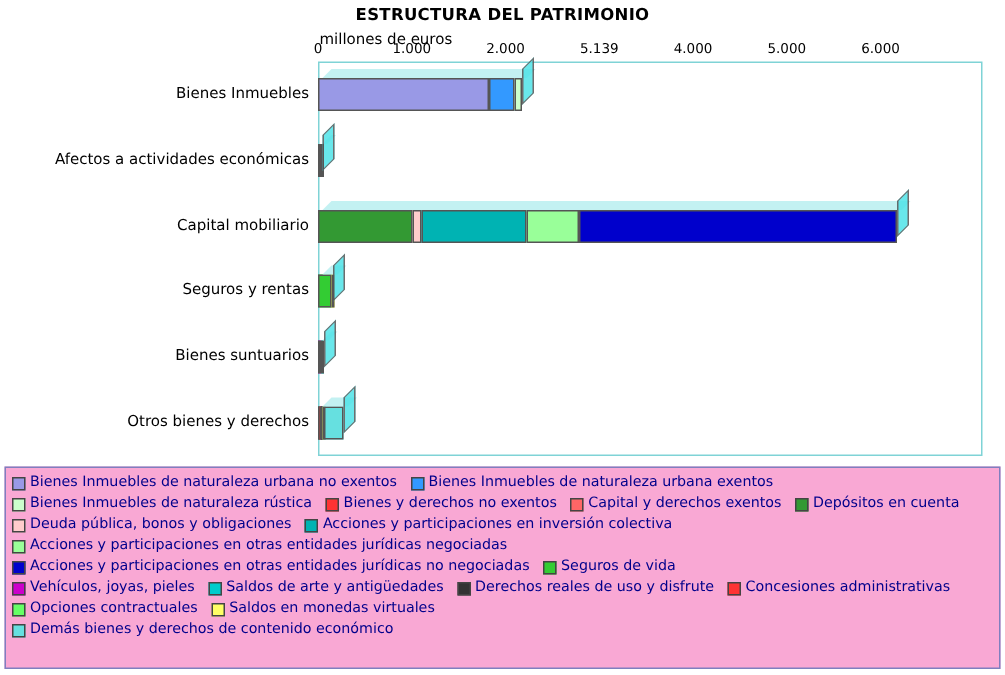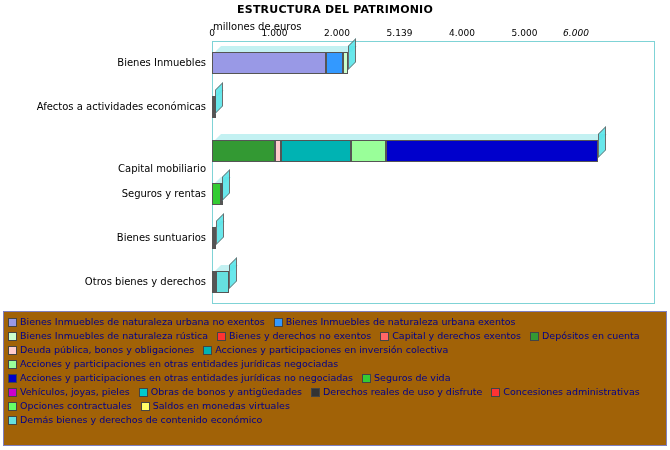--- a/index.html
+++ b/index.html
@@ -39,55 +39,55 @@
   
   .bar-row{position:absolute;left:0;}
   .seg{position:absolute;top:0;height:100%;box-sizing:border-box;border:1px solid #555;}
   .cap{position:absolute;top:-6px;height:100%;width:6px;
        transform:skewY(-45deg);transform-origin:left bottom;opacity:.85;}
   .topface{position:absolute;height:6px;transform:skewX(-45deg);transform-origin:left bottom;opacity:.85;}
 
   
   .legend{
     position:absolute;left:3px;top:311px;width:664px;height:135px;
-    border:1px solid #7f7fbf;box-sizing:border-box;background:#a16207;
+    border:1px solid #7f7fbf;box-sizing:border-box;background:#f9a8d4;
     padding:3px 4px;
   }
   .legend-row{display:flex;flex-wrap:wrap;align-items:center;margin:0;line-height:14px;}
   .lg-item{display:flex;align-items:center;margin-right:9px;white-space:nowrap;}
   .sw{width:9px;height:9px;border:1px solid #444;margin-right:3px;display:inline-block;box-sizing:border-box;}
   .lg-text{font-size:9.5px;color:#00008b;}
 </style>
 </head>
 <body>
 
 <div id="root">
 
   <div class="title">ESTRUCTURA DEL PATRIMONIO</div>
   <div class="axis-title">millones de euros</div>
 
   <div class="labels" id="cat-labels">
       <div class="cat-label" style="top: 15.9167px;">Bienes Inmuebles</div>
       <div class="cat-label" style="top: 60px;">Afectos a actividades económicas</div>
-      <div class="cat-label" style="top: 103.583px; margin-top: 18px;">Capital mobiliario</div>
+      <div class="cat-label" style="top: 103.583px;">Capital mobiliario</div>
       <div class="cat-label" style="top: 147.417px;">Seguros y rentas</div>
       <div class="cat-label" style="top: 191.25px;">Bienes suntuarios</div>
       <div class="cat-label" style="top: 235.083px;">Otros bienes y derechos</div>
     </div>
 
   <div class="plot-wrap">
     <div class="plot-bg"></div>
     <div class="xaxis-ticks" id="xticks">
         <div class="xtick" style="left: 0px;">0</div>
         <div class="xtick" style="left: 62.5px;">1.000</div>
         <div class="xtick" style="left: 125px;">2.000</div>
         <div class="xtick" style="left: 187.5px;">5.139</div>
         <div class="xtick" style="left: 250px;">4.000</div>
         <div class="xtick" style="left: 312.5px;">5.000</div>
-        <div class="xtick" style="left: 364px; font-style: italic;">6.000</div>
+        <div class="xtick" style="left: 375px;">6.000</div>
       </div>
     <div id="bars">
         <div class="bar-row" style="top: 10.9167px; height: 22px;">
           <div class="seg" style="left: 0px; width: 113.75px; background: rgb(153, 153, 230);"></div>
           <div class="seg" style="left: 113.75px; width: 17.5px; background: rgb(51, 153, 255);"></div>
           <div class="seg" style="left: 131.25px; width: 4.375px; background: rgb(204, 255, 204);"></div>
           <div class="topface" style="left: 3px; top: -6px; width: 135.625px; background: rgb(185, 239, 240);"></div>
           <div class="cap" style="left: 135.625px; background: rgb(79, 227, 232); border: 1px solid rgb(85, 85, 85);"></div>
         </div>
         <div class="bar-row" style="top: 54.75px; height: 22px;">
@@ -185,21 +185,21 @@
           <span class="lg-text">Seguros de vida</span>
         </div>
       </div>
       <div class="legend-row">
         <div class="lg-item">
           <span class="sw" style="background: rgb(204, 0, 204);"></span>
           <span class="lg-text">Vehículos, joyas, pieles</span>
         </div>
         <div class="lg-item">
           <span class="sw" style="background: rgb(0, 204, 204);"></span>
-          <span class="lg-text">Obras de bonos y antigüedades</span>
+          <span class="lg-text">Saldos de arte y antigüedades</span>
         </div>
         <div class="lg-item">
           <span class="sw" style="background: rgb(51, 51, 51);"></span>
           <span class="lg-text">Derechos reales de uso y disfrute</span>
         </div>
         <div class="lg-item">
           <span class="sw" style="background: rgb(255, 51, 51);"></span>
           <span class="lg-text">Concesiones administrativas</span>
         </div>
       </div>

